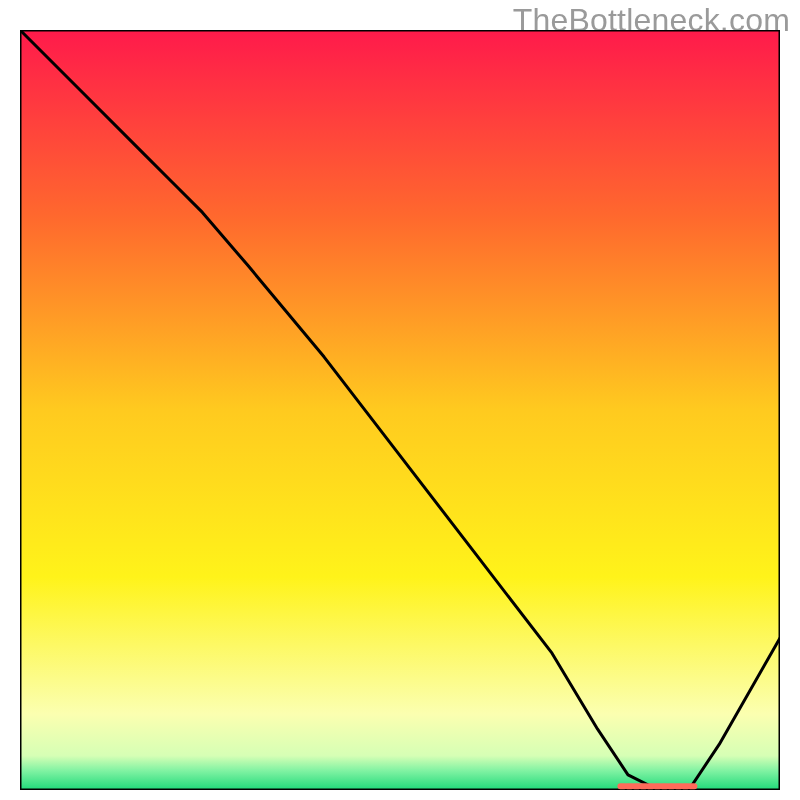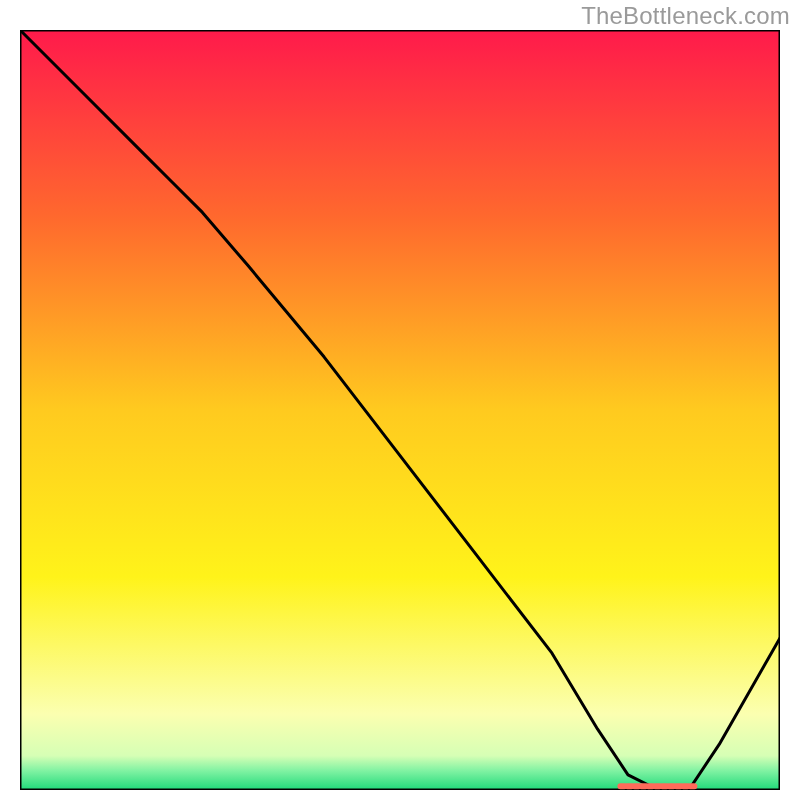--- a/index.html
+++ b/index.html
@@ -13,21 +13,21 @@
   }
   .wrap {
     position: relative;
     width: 800px;
     height: 800px;
   }
   .watermark {
     position: absolute;
     top: 2px;
     right: 10px;
-    font-size: 24px;
+    font-size: 32px;
     color: #9a9a9a;
     font-weight: 400;
     letter-spacing: 0.2px;
     user-select: none;
   }
   .plot {
     position: absolute;
     left: 20px;
     top: 30px;
     width: 760px;

